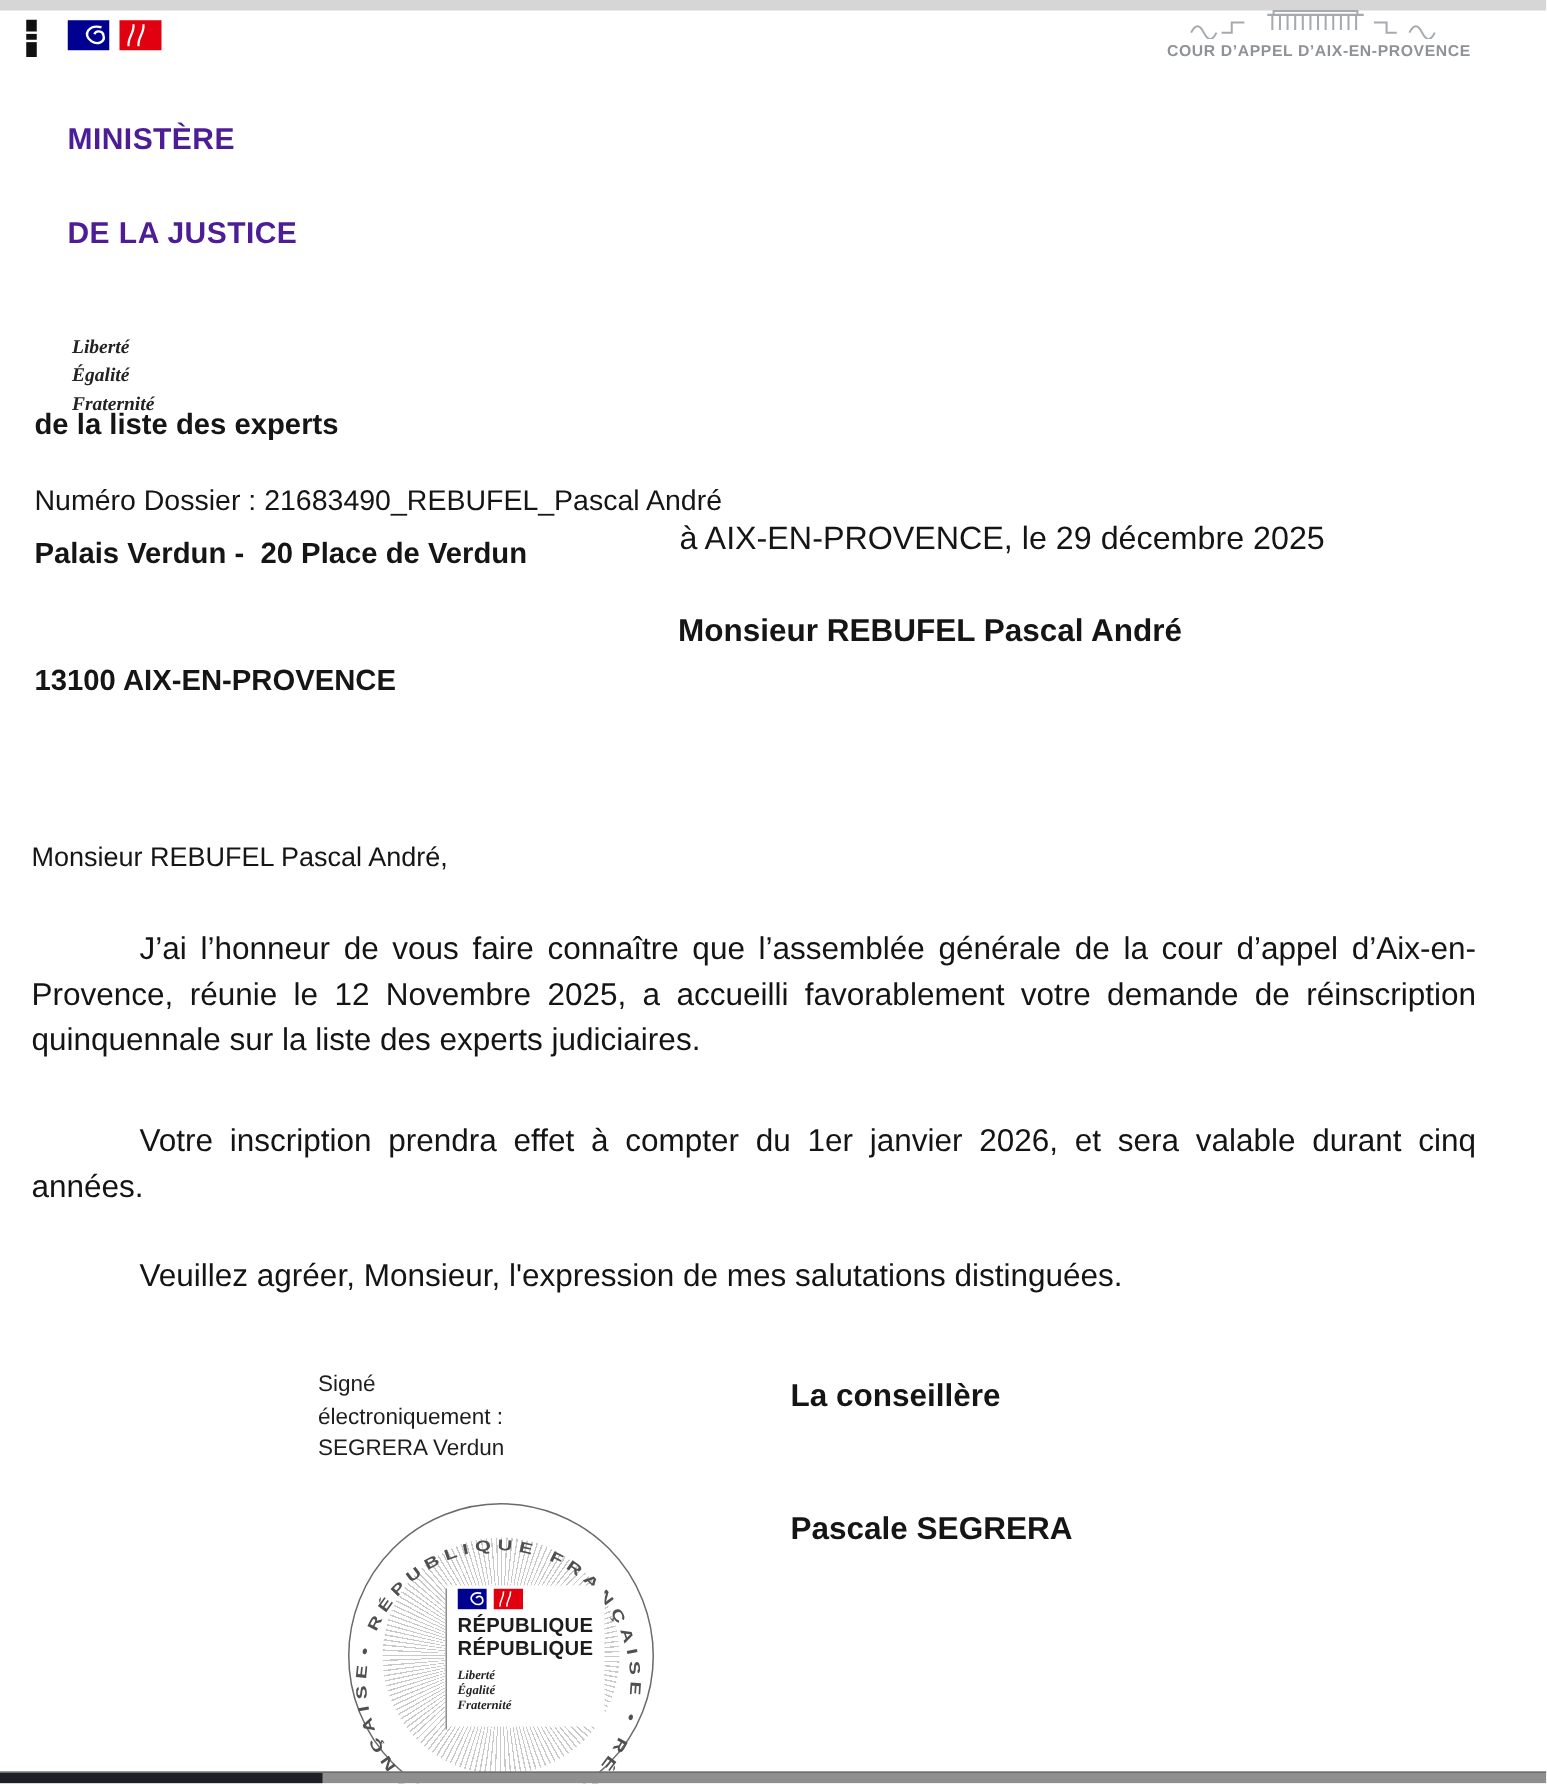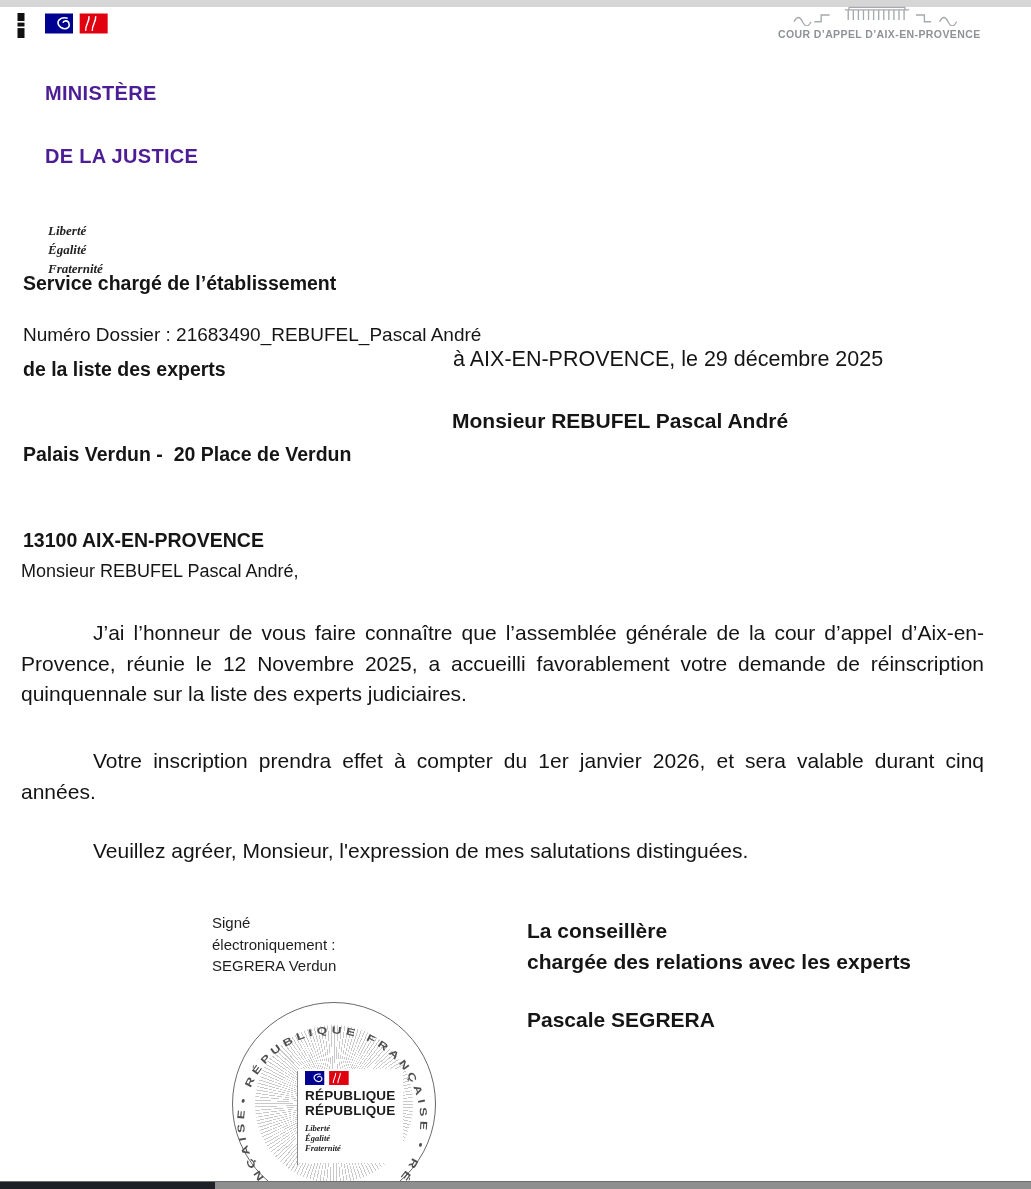--- a/index.html
+++ b/index.html
@@ -43,21 +43,21 @@
   .sig-titles{position:absolute;left:527px;top:915px;font-size:21px;font-weight:700;line-height:31px;}
   .sig-name{position:absolute;left:527px;top:1008px;font-size:21px;font-weight:700;}
 
   
   .seal{position:absolute;left:232px;top:1002px;width:202px;height:202px;border-radius:50%;
         border:1.3px solid #6a6a6a;background:#fff;z-index:1;}
   .seal .rays{position:absolute;inset:22px;border-radius:50%;
         background:repeating-conic-gradient(#c9c9c9 0deg .7deg,#ffffff .7deg 2.5deg);}
   .seal .ring-svg{position:absolute;inset:0;}
   .seal .ring-svg text{font-family:"Liberation Sans",sans-serif;font-size:10px;font-weight:600;fill:#4f4f4f;letter-spacing:3px;}
-  .seal .center-box{position:absolute;left:64px;top:66px;width:106px;height:94px;background:#fff;}
+  .seal .center-box{position:absolute;left:64px;top:54px;width:106px;height:94px;background:#fff;}
   .seal .center-inner{border-left:1px solid #8c8c8c;padding-left:7px;height:100%;}
   .seal .center-title{margin-top:4px;font-size:13.5px;font-weight:700;line-height:14.5px;letter-spacing:.2px;color:#1c1c1c;}
   .seal .center-motto{margin-top:5px;font-family:"Liberation Serif",serif;font-style:italic;font-weight:700;font-size:8.5px;line-height:10px;color:#222;}
 
   
   .scrollbar{position:absolute;left:0;bottom:0;width:100%;height:7px;background:#8f8f8f;border-top:1px solid #6e6e6e;z-index:10;}
   .scrollbar .thumb{position:absolute;left:0;top:0;height:100%;width:215px;background:#1d2026;}
 </style>
 </head>
 <body>
@@ -101,21 +101,20 @@
         <path d="M67,7 v-3 h66 v3"></path>
         <path d="M66,7 v12 M72,7 v12 M78,7 v12 M84,7 v12 M90,7 v12 M96,7 v12 M102,7 v12 M108,7 v12 M114,7 v12 M120,7 v12 M126,7 v12 M132,7 v12"></path>
         <path d="M146,13 h10 v8 h8"></path>
         <path d="M174,21 q5,-10 10,0 q5,10 10,0"></path>
       </g>
     </svg>
     <div class="name">COUR D’APPEL D’AIX-EN-PROVENCE</div>
   </div>
 
   <div class="sender">
-    <div>Service chargé de l’établissement</div>
     <div>de la liste des experts</div>
     <div>Palais Verdun -  20 Place de Verdun</div>
     <div>13100 AIX-EN-PROVENCE</div>
   </div>
   <div class="dossier">Numéro Dossier : 21683490_REBUFEL_Pascal André</div>
 
   <div class="dateline">à AIX-EN-PROVENCE, le 29 décembre 2025</div>
   <div class="recipient">Monsieur REBUFEL Pascal André</div>
 
 
@@ -126,21 +125,20 @@
   <div class="body-par p3">Veuillez agréer, Monsieur, l'expression de mes salutations distinguées.</div>
 
   <div class="esign">
     <div>Signé</div>
     <div>électroniquement :</div>
     <div>SEGRERA Verdun</div>
   </div>
 
   <div class="sig-titles">
     <div>La conseillère</div>
-    <div>chargée des relations avec les experts</div>
   </div>
   <div class="sig-name">Pascale SEGRERA</div>
 
   <div class="seal">
     <div class="rays"></div>
     <svg class="ring-svg" width="202" height="202" viewBox="0 0 202 202">
       <defs>
         <path id="sealRing" d="M 13,101 A 88,88 0 1 1 12.9,101.5"></path>
       </defs>
       <text>

